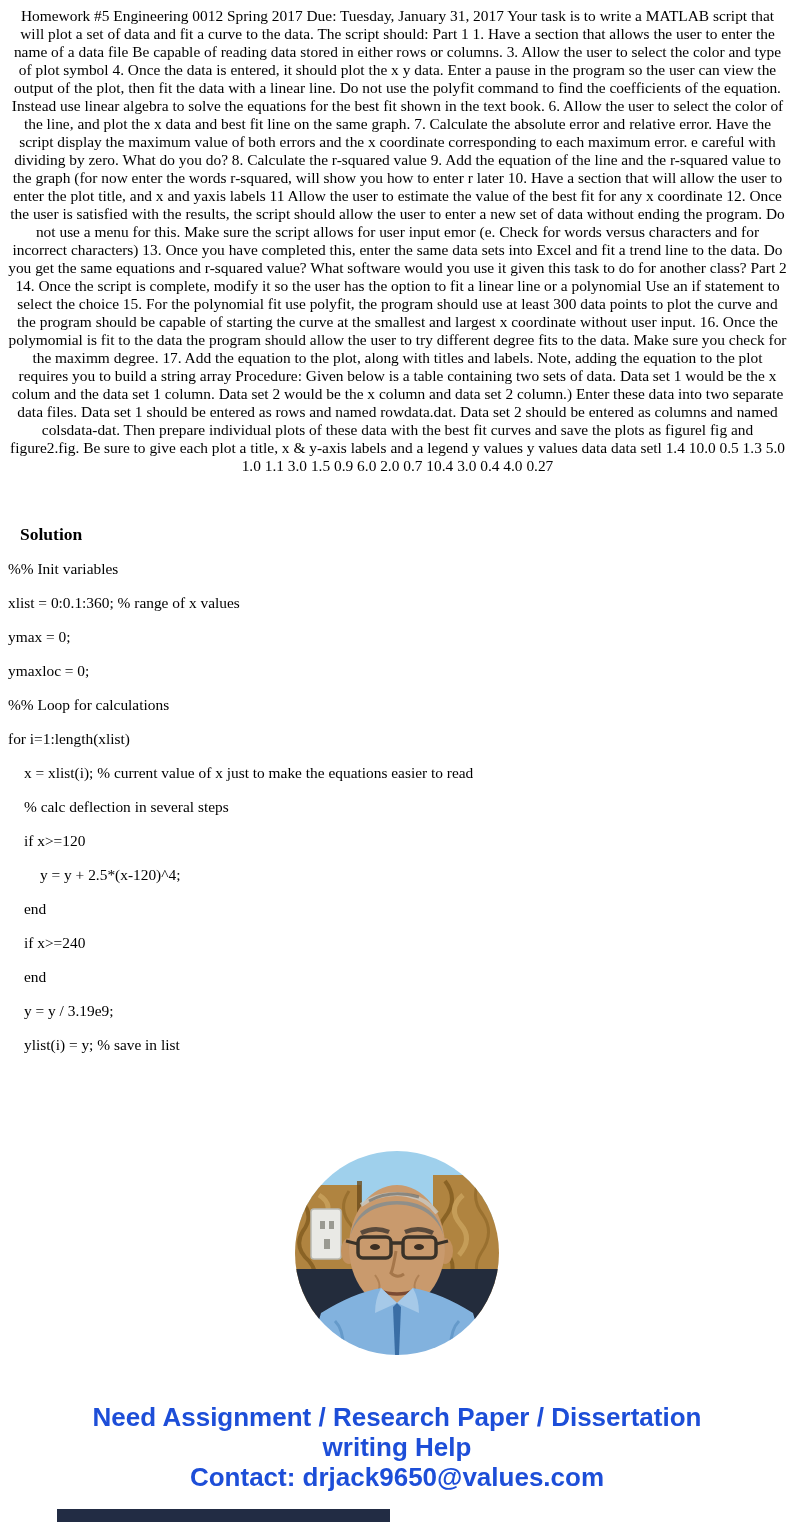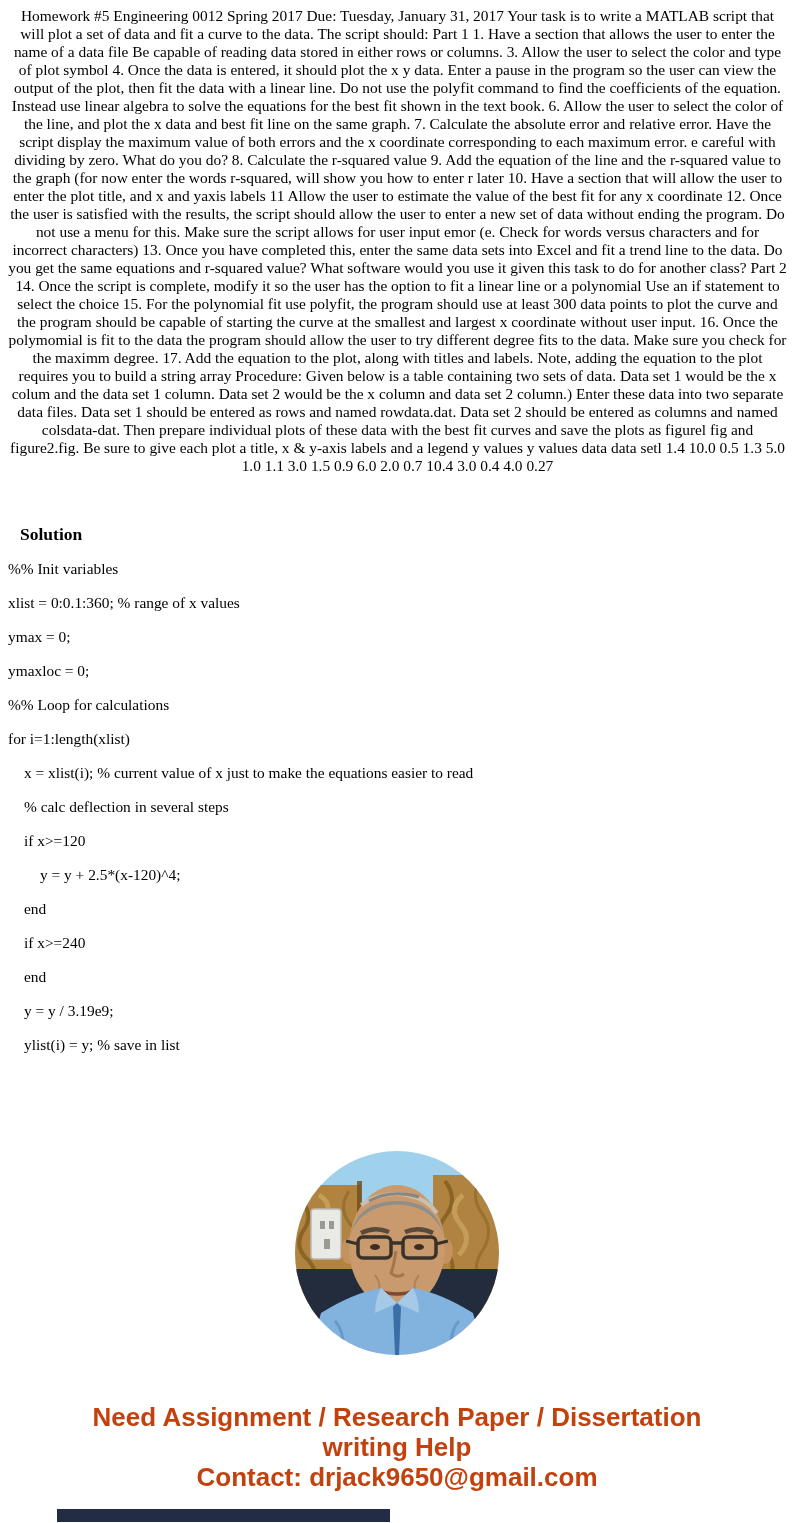--- a/index.html
+++ b/index.html
@@ -50,21 +50,21 @@
   .photo-wrap svg { display: block; }
   .footer {
     position: absolute;
     top: 1402px; left: 0;
     width: 794px;
     text-align: center;
     font-family: "Liberation Sans", sans-serif;
     font-weight: bold;
     font-size: 26px;
     line-height: 30px;
-    color: #c2410c;
+    color: #1d4ed8;
   }
   .bottom-bar {
     position: absolute;
     top: 1509px; left: 57px;
     width: 333px; height: 13px;
     background: #222c44;
   }
 </style>
 </head>
 <body style="background: rgb(255, 255, 255); color: rgb(0, 0, 0);">
@@ -146,16 +146,16 @@
     <path d="M86,137 L102,152 L80,162 Q80,148 86,137 Z" fill="#a6c9e8"></path>
     <path d="M118,137 L102,152 L124,162 Q124,148 118,137 Z" fill="#a6c9e8"></path>
     <path d="M98,156 L102,152 L106,156 L104,204 L100,204 Z" fill="#3a6ea5"></path>
     <path d="M40,170 Q50,180 48,204 M164,170 Q154,180 156,204" stroke="#5e93c4" stroke-width="3" fill="none" opacity="0.8"></path>
   </svg>
 </div>
 
 <div class="footer">
   <div>Need Assignment / Research Paper / Dissertation</div>
   <div>writing Help</div>
-  <div>Contact: drjack9650@gmail.com</div>
+  <div>Contact: drjack9650@values.com</div>
 </div>
 
 <div class="bottom-bar" style="background: rgb(34, 44, 68);"></div>
 
 </body></html>

